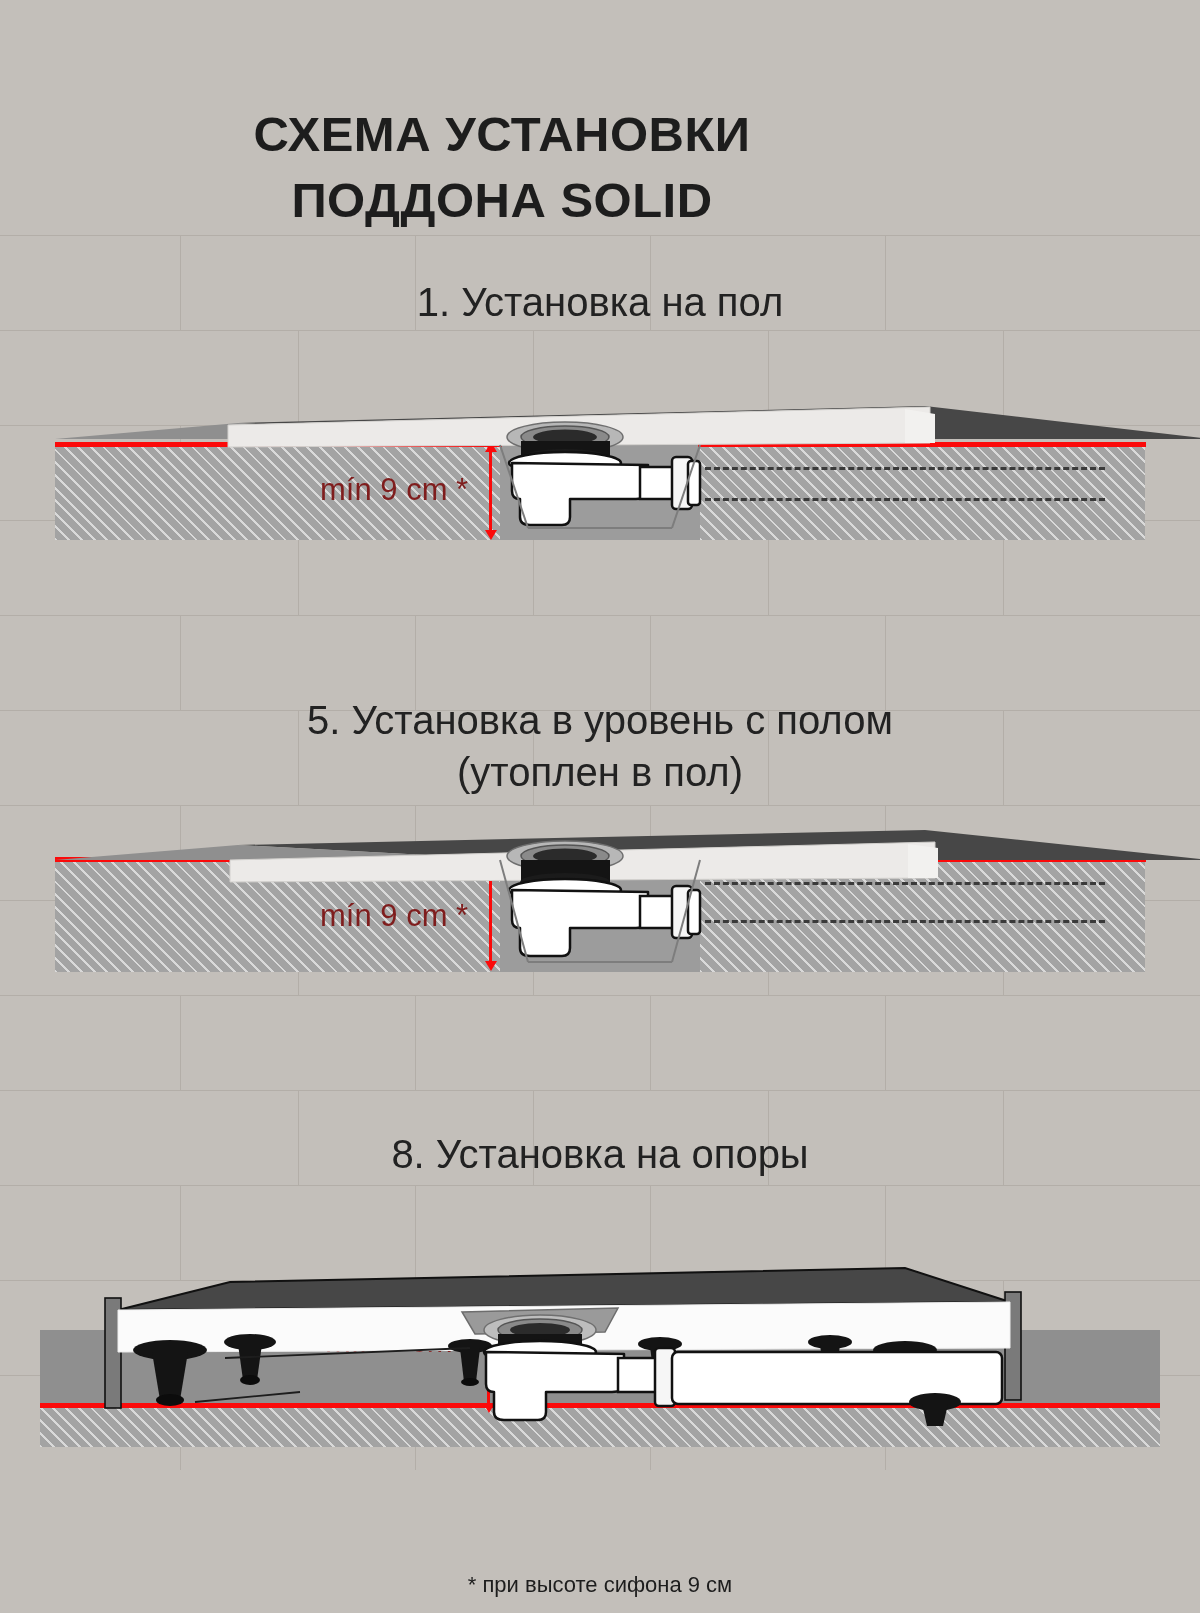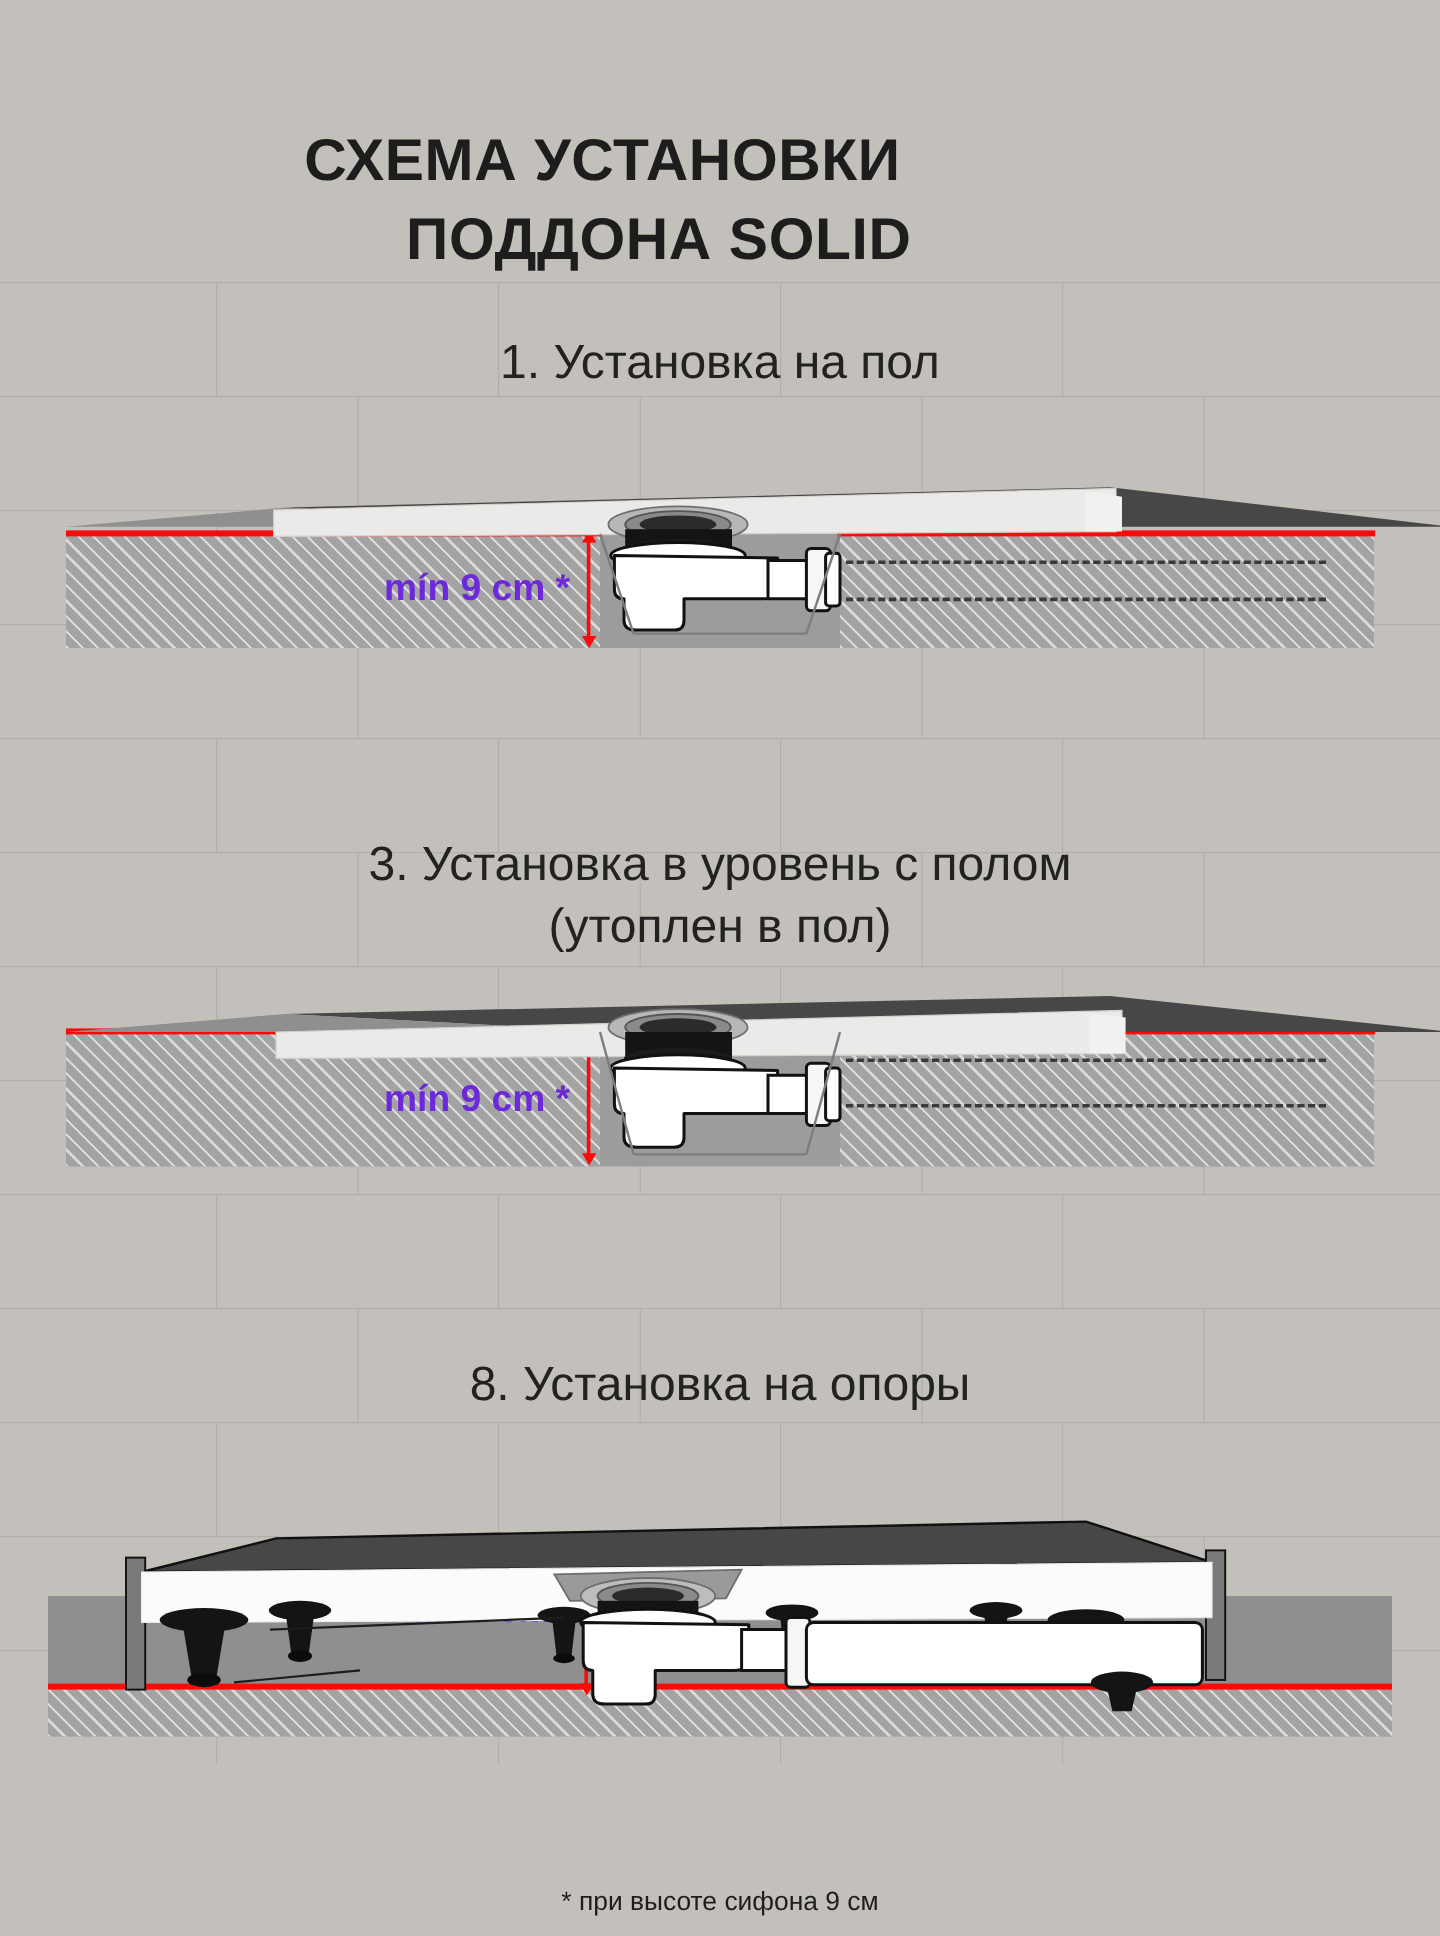--- a/index.html
+++ b/index.html
@@ -126,22 +126,22 @@
     top: -9px;
     border-bottom: 10px solid #fb0a0a;
   }
   .dimline::after {
     bottom: -9px;
     border-top: 10px solid #fb0a0a;
   }
   .dimlabel {
     position: absolute;
     font-size: 31px;
-    font-weight: 700;
-    color: #6d28d9;
+    font-weight: 400;
+    color: #7f1d1d;
     white-space: nowrap;
     z-index: 30;
   }
 
   .footnote {
     position: absolute;
     left: 0;
     width: 1200px;
     text-align: center;
     font-size: 22px;
@@ -225,21 +225,21 @@
       <div class="tile-seam" style="left: 1002.5px; top: 1280px; height: 95px;"></div>
       <div class="tile-row" style="top: 1375px;"></div>
       <div class="tile-seam" style="left: 180px; top: 1375px; height: 95px;"></div>
       <div class="tile-seam" style="left: 415px; top: 1375px; height: 95px;"></div>
       <div class="tile-seam" style="left: 650px; top: 1375px; height: 95px;"></div>
       <div class="tile-seam" style="left: 885px; top: 1375px; height: 95px;"></div>
     </div>
 </div>
 
 <div class="title" style="top:104px;">СХЕМА УСТАНОВКИ</div>
-<div class="title" style="top:170px;margin-left:47px;">ПОДДОНА SOLID</div>
+<div class="title" style="top:170px;">ПОДДОНА SOLID</div>
 
 <div class="step-caption" style="top:276px;">1.    Установка на пол</div>
 
 <div class="diagram" style="top:395px; height:160px;">
 
   <div class="hatch" style="left:55px; top:50px; width:445px; height:95px;"></div>
   <div class="hatch" style="left:700px; top:50px; width:445px; height:95px;"></div>
 
   <div class="cavity" style="left:500px; top:50px; width:200px; height:95px;"></div>
 
@@ -281,21 +281,21 @@
     <path d="M640,72 L676,72 L676,104 L640,104 Z" fill="#ffffff" stroke="#111" stroke-width="2.5"></path>
     <rect x="672" y="62" width="20" height="52" rx="4" fill="#f6f6f6" stroke="#111" stroke-width="2.5"></rect>
     <rect x="688" y="66" width="12" height="44" rx="3" fill="#ffffff" stroke="#111" stroke-width="2.5"></rect>
   </g>
 
   <line x1="500" y1="50" x2="528" y2="133" stroke="#7d7d7d" stroke-width="2"></line>
   <line x1="700" y1="50" x2="672" y2="133" stroke="#7d7d7d" stroke-width="2"></line>
   <line x1="528" y1="133" x2="672" y2="133" stroke="#7d7d7d" stroke-width="2"></line>
 </svg>
 
-<div class="step-caption" style="top:694px;">3.   Установка в уровень с полом
+<div class="step-caption" style="top:694px;">5.   Установка в уровень с полом
 (утоплен в пол)</div>
 
 <div class="diagram" style="top:820px; height:160px;">
   <div class="hatch" style="left:55px; top:40px; width:445px; height:112px;"></div>
   <div class="hatch" style="left:700px; top:40px; width:445px; height:112px;"></div>
   <div class="cavity" style="left:500px; top:40px; width:200px; height:112px;"></div>
 
   <div class="redline" style="left:55px; top:37px; width:175px;"></div>
   <div class="redline" style="left:930px; top:37px; width:216px;"></div>
 

